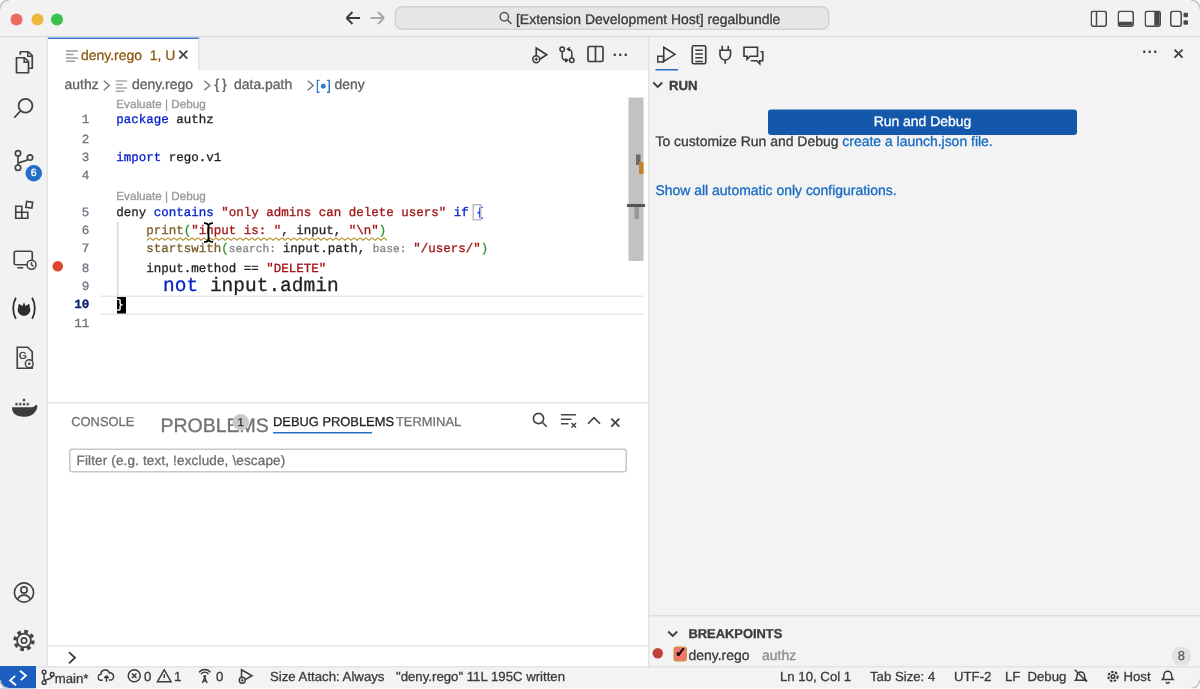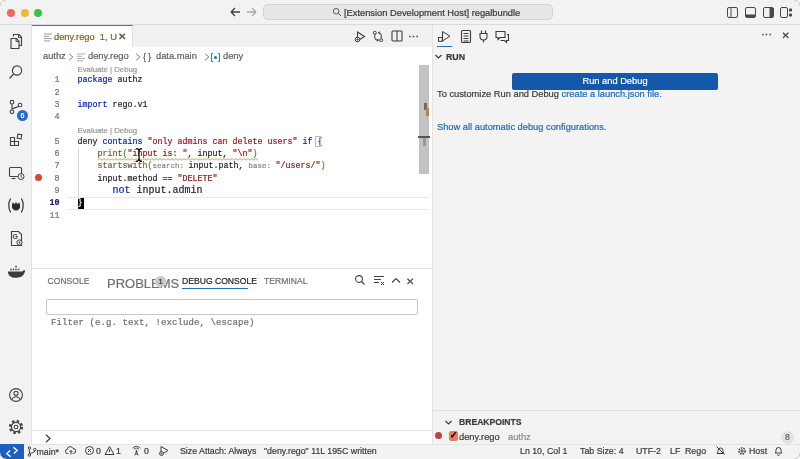--- a/index.html
+++ b/index.html
@@ -196,21 +196,21 @@
       <path d="M0 1h8M0 3.3h5M0 5.6h8M0 7.9h6" stroke="#aaa" stroke-width="1"></path>
     </svg>
   </div>
 <div class="abs" style="left:88px;top:51px;font-size:9.3px;color:#616161;">deny.rego</div>
 <div class="abs" style="left:135px;top:53px;">
     <svg width="6" height="8" viewBox="0 0 6 8">
       <path d="M1.2 0.8L4.8 4 1.2 7.2" stroke="#7a7a7a" stroke-width="1" fill="none"></path>
     </svg>
   </div>
 <div class="abs" style="left:143px;top:50.5px;font-size:9.5px;color:#616161;">{ }</div>
-<div class="abs" style="left:156px;top:51px;font-size:9.3px;color:#616161;">data.main</div>
+<div class="abs" style="left:156px;top:51px;font-size:9.3px;color:#616161;">data.path</div>
 <div class="abs" style="left:204px;top:53px;">
     <svg width="6" height="8" viewBox="0 0 6 8">
       <path d="M1.2 0.8L4.8 4 1.2 7.2" stroke="#7a7a7a" stroke-width="1" fill="none"></path>
     </svg>
   </div>
 <div class="abs" style="left:211px;top:53px;">
     <svg width="9" height="9" viewBox="0 0 9 9">
       <path d="M2 0.5H0.5v8H2M7 0.5h1.5v8H7" stroke="#2b7ad1" stroke-width="1" fill="none"></path>
       <circle cx="4.5" cy="4.5" r="1.6" fill="#2b7ad1"></circle>
     </svg>
@@ -230,21 +230,21 @@
     <div class="abs" style="left: 45.5px; top: 61px; font-size: 7.8px; color: rgb(153, 153, 153);">Evaluate | Debug</div>
     <div class="abs mono" style="top: 70.8px; right: 372.5px; font-size: 8.4px; line-height: 12.3px; color: rgb(110, 118, 129); left: auto; text-align: right;">5</div>
     <div class="abs mono" style="left: 45.5px; top: 70.8px; font-size: 8.33px; line-height: 12.3px; white-space: pre; color: rgb(31, 31, 31);">deny <span style="color:#0722cc">contains</span> <span style="color:#a31515">"only admins can delete users"</span> <span style="color:#0722cc">if</span> <span style="color:#0431fa">{</span></div>
     <div class="abs mono" style="top: 83.1px; right: 372.5px; font-size: 8.4px; line-height: 12.3px; color: rgb(110, 118, 129); left: auto; text-align: right;">6</div>
     <div class="abs mono" style="left: 45.5px; top: 83.1px; font-size: 8.33px; line-height: 12.3px; white-space: pre; color: rgb(31, 31, 31);">    <span style="color:#795e26">print</span><span style="color:#319331">(</span><span style="color:#a31515">"input is: "</span>, input, <span style="color:#a31515">"\n"</span><span style="color:#319331">)</span></div>
     <div class="abs mono" style="top: 95.4px; right: 372.5px; font-size: 8.4px; line-height: 12.3px; color: rgb(110, 118, 129); left: auto; text-align: right;">7</div>
     <div class="abs mono" style="left: 45.5px; top: 95.4px; font-size: 8.33px; line-height: 12.3px; white-space: pre; color: rgb(31, 31, 31);">    <span style="color:#795e26">startswith</span><span style="color:#319331">(</span><span style="color:#868686;font-size:7.5px;">search: </span>input.path, <span style="color:#868686;font-size:7.5px;">base: </span><span style="color:#a31515">"/users/"</span><span style="color:#319331">)</span></div>
     <div class="abs mono" style="top: 107.7px; right: 372.5px; font-size: 8.4px; line-height: 12.3px; color: rgb(110, 118, 129); left: auto; text-align: right;">8</div>
     <div class="abs mono" style="left: 45.5px; top: 107.7px; font-size: 8.33px; line-height: 12.3px; white-space: pre; color: rgb(31, 31, 31);">    input.method == <span style="color:#a31515">"DELETE"</span></div>
     <div class="abs mono" style="top: 120px; right: 372.5px; font-size: 8.4px; line-height: 12.3px; color: rgb(110, 118, 129); left: auto; text-align: right;">9</div>
-    <div class="abs mono" style="left: 45.5px; top: 120px; font-size: 10px; line-height: 12.3px; white-space: pre; color: rgb(31, 31, 31); padding-left: 11px;">    <span style="color:#0722cc">not</span> input.admin</div>
+    <div class="abs mono" style="left: 45.5px; top: 120px; font-size: 13px; line-height: 12.3px; white-space: pre; color: rgb(31, 31, 31);">    <span style="color:#0722cc">not</span> input.admin</div>
     <div class="abs" style="left: 35px; top: 131.8px; width: 362px; height: 12.8px; border-top: 1px solid rgb(232, 232, 232); border-bottom: 1px solid rgb(232, 232, 232);"></div>
     <div class="abs" style="left: 45.5px; top: 132.5px; width: 6.5px; height: 11.6px; background: rgb(0, 0, 0); z-index: 2;"></div>
     <div class="abs mono" style="top: 132.3px; right: 372.5px; font-size: 8.4px; line-height: 12.3px; color: rgb(11, 33, 111); left: auto; text-align: right; font-weight: bold;">10</div>
     <div class="abs mono" style="left: 45.5px; top: 132.3px; font-size: 8.33px; line-height: 12.3px; white-space: pre; color: rgb(31, 31, 31);"><span style="color:#fff;position:relative;z-index:3;">}</span></div>
     <div class="abs mono" style="top: 144.6px; right: 372.5px; font-size: 8.4px; line-height: 12.3px; color: rgb(110, 118, 129); left: auto; text-align: right;">11</div>
     <div class="abs mono" style="left: 45.5px; top: 144.6px; font-size: 8.33px; line-height: 12.3px; white-space: pre; color: rgb(31, 31, 31);"></div>
     <div class="abs" style="left: 45.5px; top: 83.1px; width: 1px; height: 49.2px; background: rgb(214, 214, 214);"></div>
     <div class="abs" style="left: 283px; top: 71.4px; width: 6px; height: 10.7px; border: 1px solid rgb(188, 188, 188);"></div>
     <div class="abs" style="left: 3.2px; top: 109.3px; width: 7px; height: 7px; border-radius: 50%; background: rgb(224, 68, 44);"></div>
     <div class="abs" style="left: 65.5px; top: 93.2px; width: 160px; height: 3px; overflow: hidden;">
@@ -263,21 +263,21 @@
           <path d="M1 0.7c1.7 0 3 0.4 3 2.2v8.2c0 1.8-1.3 2.2-3 2.2M7 0.7c-1.7 0-3 0.4-3 2.2M7 13.3c-1.7 0-3-0.4-3-2.2"></path>
         </g>
       </svg>
     </div>
   </div>
 
 <div class="abs" style="left:32px;top:268px;width:400px;height:175.5px;background:#fff;border-top:1px solid #e5e5e5;"></div>
 <div class="abs" style="left:47.5px;top:276px;font-size:8.6px;color:#717171;">CONSOLE</div>
 <div class="abs" style="left:107px;top:276px;font-size:13px;color:#717171;">PROBLEMS</div>
 <div class="abs" style="left:155px;top:275.5px;width:11px;height:11px;border-radius:50%;background:#c9c9c9;color:#333;font-size:7.5px;text-align:center;line-height:11px;">1</div>
-<div class="abs" style="left:182px;top:276px;font-size:8.6px;color:#1f1f1f;">DEBUG CONSOLE</div>
+<div class="abs" style="left:182px;top:276px;font-size:8.6px;color:#1f1f1f;">DEBUG PROBLEMS</div>
 <div class="abs" style="left:182px;top:287.5px;width:66px;height:1.5px;background:#2470c3;"></div>
 <div class="abs" style="left:264px;top:276px;font-size:8.6px;color:#717171;">TERMINAL</div>
 
 <div class="abs" style="left:354px;top:274px;">
     <svg width="12" height="12" viewBox="0 0 12 12">
       <circle cx="5" cy="5" r="3.4" stroke="#424242" stroke-width="1.1" fill="none"></circle>
       <path d="M7.5 7.5l3 3" stroke="#424242" stroke-width="1.1"></path>
     </svg>
   </div>
 <div class="abs" style="left:373px;top:274px;">
@@ -287,21 +287,21 @@
     </svg>
   </div>
 <div class="abs" style="left:391px;top:276px;">
     <svg width="10" height="10" viewBox="0 0 10 10">
       <path d="M1 6.5l4-4 4 4" stroke="#424242" stroke-width="1.1" fill="none"></path>
     </svg>
   </div>
 <div class="abs" style="left:406px;top:276px;font-size:10px;color:#424242;">✕</div>
 
 <div class="abs" style="left:46px;top:298.5px;width:372px;height:16px;background:#fff;border:1px solid #c9c9c9;border-radius:2px;"></div>
-<div class="abs" style="left:51px;top:318px;font-size:9px;color:#6e6e6e;letter-spacing:0.1px;font-family:Liberation Mono, monospace;">Filter (e.g. text, !exclude, \escape)</div>
+<div class="abs" style="left:51px;top:302px;font-size:9px;color:#6e6e6e;letter-spacing:0.1px;">Filter (e.g. text, !exclude, \escape)</div>
 
 <div class="abs" style="left:32px;top:430px;width:400px;height:1px;background:#e5e5e5;"></div>
 <div class="abs" style="left:45px;top:434px;">
     <svg width="6" height="9" viewBox="0 0 6 9">
       <path d="M1 0.8L5 4.5 1 8.2" stroke="#3b3b3b" stroke-width="1.2" fill="none"></path>
     </svg>
   </div>
 
 <div class="abs" style="left:432px;top:25px;width:368px;height:418.5px;background:#f4f3f4;border-left:1px solid #e3e3e3;"></div>
 
@@ -335,21 +335,21 @@
 <div class="abs" style="left:781.5px;top:29.5px;font-size:10px;color:#3b3b3b;">✕</div>
 
 <div class="abs" style="left:433.5px;top:51.5px;">
     <svg width="9" height="9" viewBox="0 0 9 9">
       <path d="M1.5 3l3 3 3-3" stroke="#3b3b3b" stroke-width="1.2" fill="none"></path>
     </svg>
   </div>
 <div class="abs" style="left:446px;top:51.5px;font-size:8.8px;font-weight:bold;color:#3b3b3b;">RUN</div>
 <div class="abs" style="left:512px;top:72.5px;width:206px;height:17.5px;background:#1358ab;border-radius:2px;color:#fff;font-size:9.3px;text-align:center;line-height:17.5px;">Run and Debug</div>
 <div class="abs" style="left:437px;top:89px;font-size:9.3px;color:#3b3b3b;">To customize Run and Debug <span style="color:#156bc3;">create a launch.json file.</span></div>
-<div class="abs" style="left:437px;top:122px;font-size:9.3px;color:#156bc3;">Show all automatic debug configurations.</div>
+<div class="abs" style="left:437px;top:122px;font-size:9.3px;color:#156bc3;">Show all automatic only configurations.</div>
 
 <div class="abs" style="left:433px;top:409.5px;width:367px;height:1px;background:#dfdfdf;"></div>
 <div class="abs" style="left:443.5px;top:417.5px;">
     <svg width="9" height="9" viewBox="0 0 9 9">
       <path d="M1.5 3l3 3 3-3" stroke="#3b3b3b" stroke-width="1.2" fill="none"></path>
     </svg>
   </div>
 <div class="abs" style="left:459px;top:417px;font-size:8.6px;font-weight:bold;color:#3b3b3b;">BREAKPOINTS</div>
 <div class="abs" style="left:435px;top:432px;width:7px;height:7px;border-radius:50%;background:#c2403a;"></div>
 <div class="abs" style="left:448.5px;top:430.5px;width:9.5px;height:10px;background:#f2746c;border:1.2px solid #cf9043;border-radius:2px;"></div>
@@ -412,21 +412,21 @@
       <circle cx="3.5" cy="8.5" r="2" fill="#f3f2f3" stroke="#3b3b3b" stroke-width="0.9"></circle>
       <path d="M2.5 8.5h2M3.5 7.5v2" stroke="#3b3b3b" stroke-width="0.7"></path>
     </svg>
   </div>
 <div class="abs" style="left:180px;top:446px;font-size:8.8px;color:#3b3b3b;">Size Attach: Always</div>
 <div class="abs" style="left:264px;top:446px;font-size:8.8px;color:#3b3b3b;">"deny.rego" 11L 195C written</div>
 <div class="abs" style="left:520px;top:446px;font-size:8.8px;color:#3b3b3b;">Ln 10, Col 1</div>
 <div class="abs" style="left:580px;top:446px;font-size:8.8px;color:#3b3b3b;">Tab Size: 4</div>
 <div class="abs" style="left:636px;top:446px;font-size:8.8px;color:#3b3b3b;">UTF-2</div>
 <div class="abs" style="left:670px;top:446px;font-size:8.8px;color:#3b3b3b;">LF</div>
-<div class="abs" style="left:685px;top:446px;font-size:8.8px;color:#3b3b3b;">Rego</div>
+<div class="abs" style="left:685px;top:446px;font-size:8.8px;color:#3b3b3b;">Debug</div>
 <div class="abs" style="left:715px;top:445px;">
     <svg width="11" height="11" viewBox="0 0 11 11">
       <path d="M2 8.5h7c-1-1-1-2-1-3a2.5 2.5 0 00-5 0c0 1 0 2-1 3z" stroke="#3b3b3b" fill="none"></path>
       <path d="M1.5 1.5l8 8" stroke="#3b3b3b"></path>
     </svg>
   </div>
 <div class="abs" style="left:737px;top:445.5px;">
     <svg width="10" height="10" viewBox="0 0 10 10">
       <g stroke="#3b3b3b" fill="none">
         <circle cx="5" cy="5" r="3.1" stroke-width="1.4" stroke-dasharray="1.6 1"></circle>

